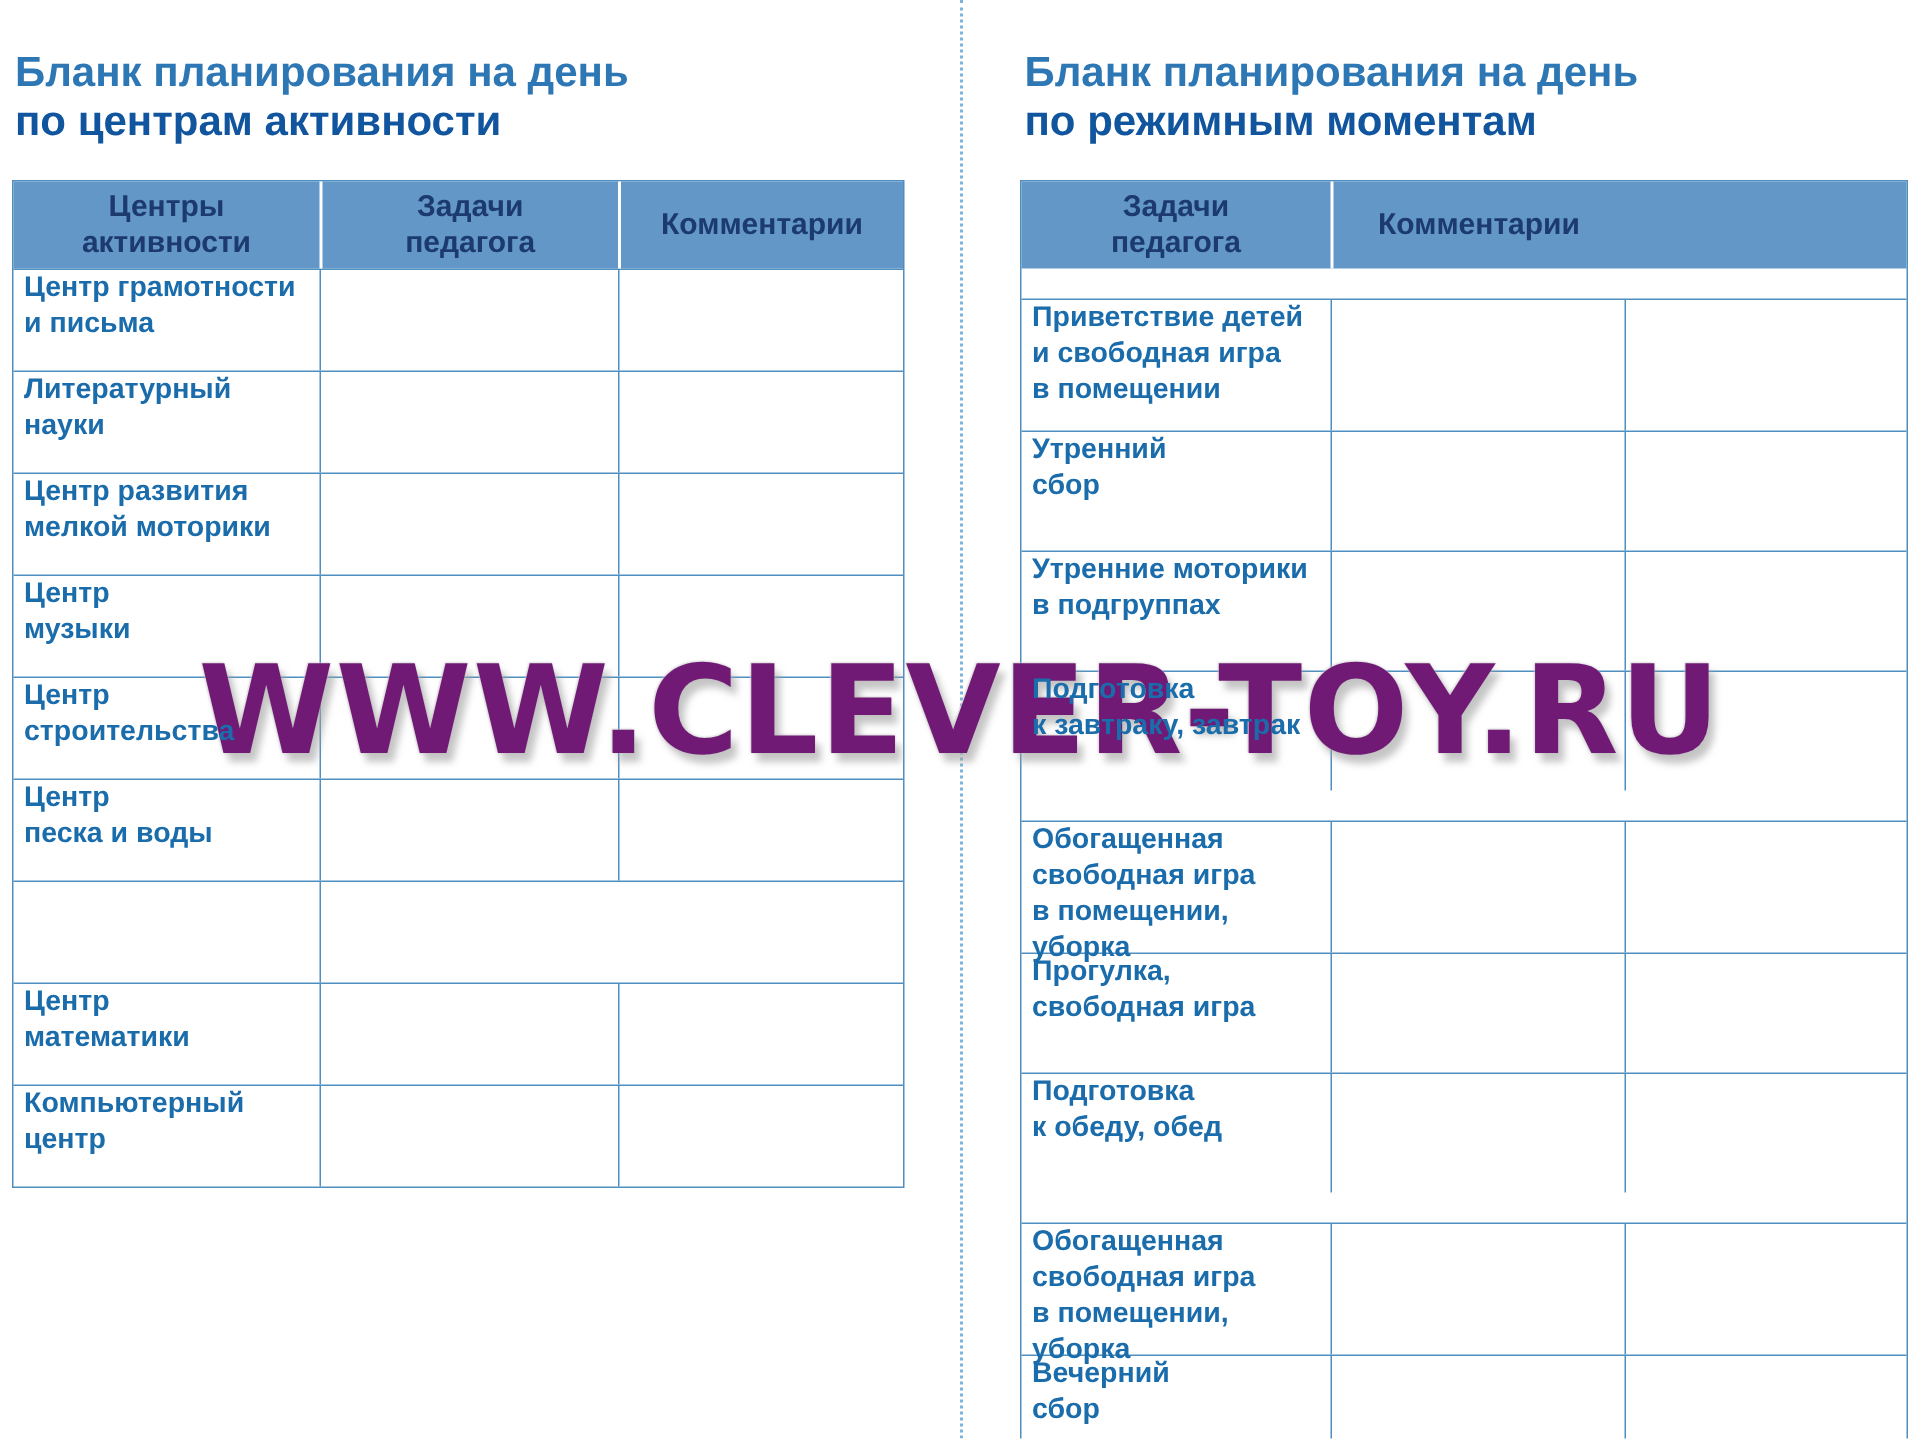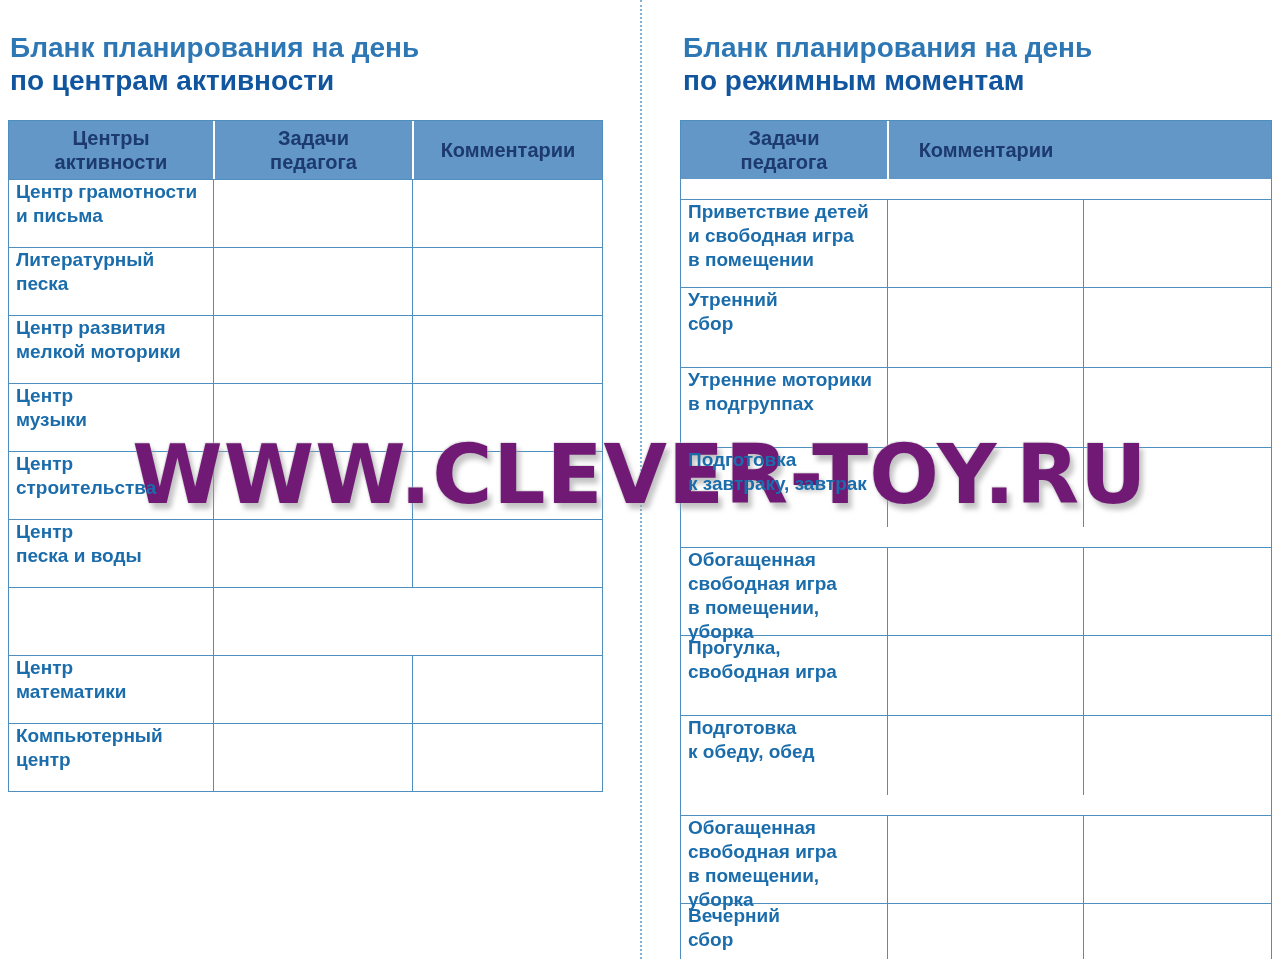--- a/index.html
+++ b/index.html
@@ -105,21 +105,21 @@
         <div class="td label">
           <span>Центр грамотности
 и письма</span>
         </div>
         <div class="td"></div>
         <div class="td"></div>
       </div>
       <div class="trow lines2">
         <div class="td label">
           <span>Литературный
-песка</span>
+науки</span>
         </div>
         <div class="td"></div>
         <div class="td"></div>
       </div>
       <div class="trow lines2">
         <div class="td label">
           <span>Центр развития
 мелкой моторики</span>
         </div>
         <div class="td"></div>

